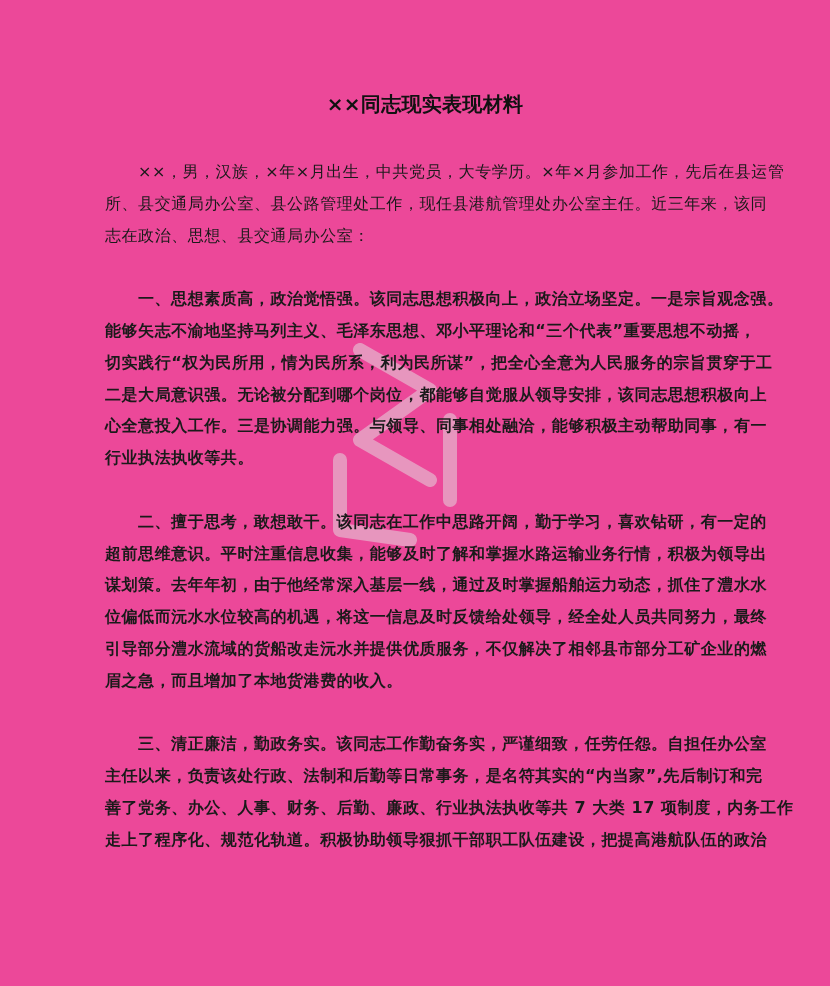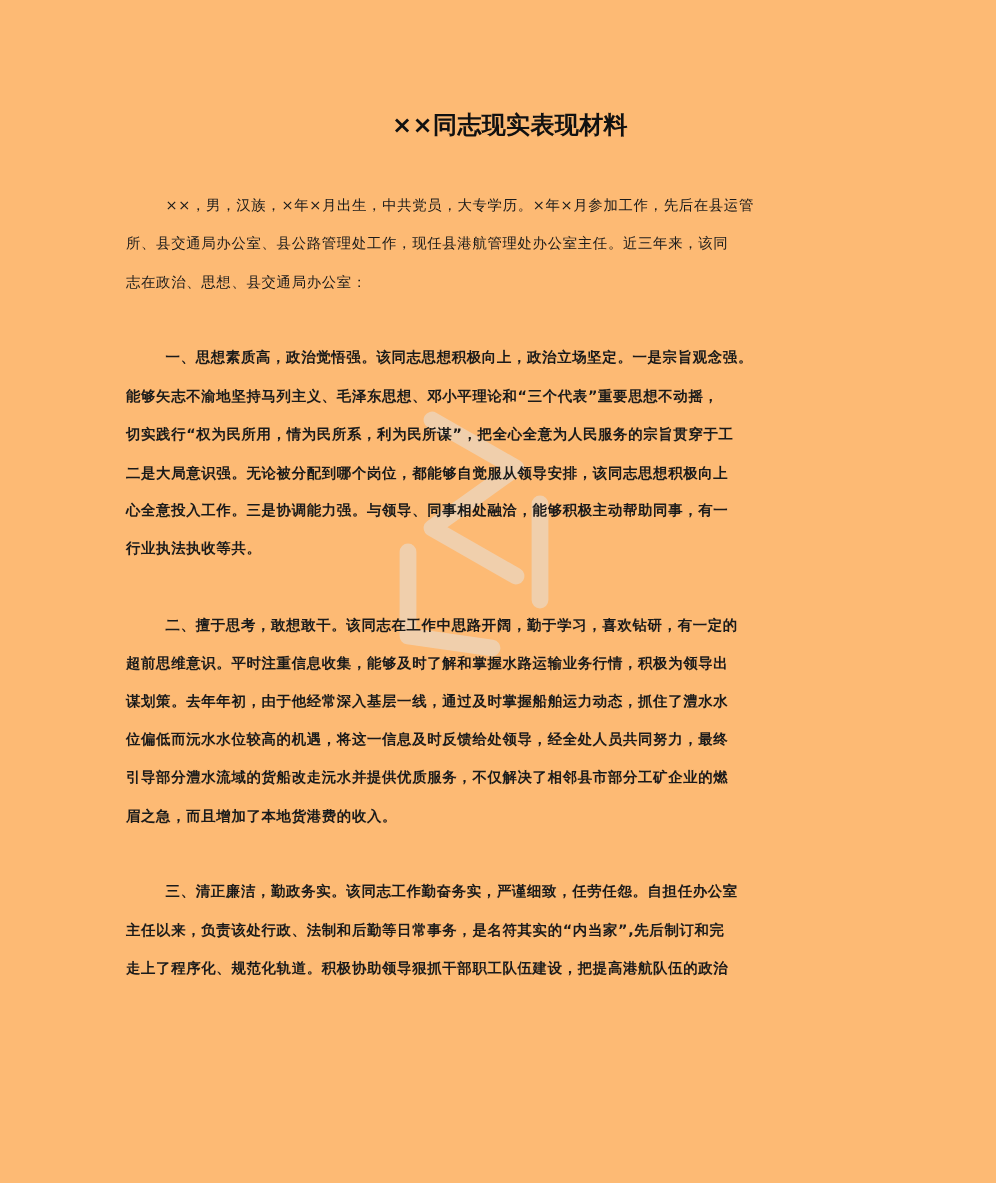--- a/index.html
+++ b/index.html
@@ -13,21 +13,21 @@
       position: relative;
       overflow: hidden;
       font-family: "DejaVu Sans", "Liberation Sans", sans-serif;
       color: #1a1a1a;
     }
     .page {
       position: absolute;
       left: 0; top: 0;
       width: 830px;
       height: 986px;
-      background: #fdba74;
+      background: #ec4899;
     }
     .watermark {
       position: absolute;
       left: 300px;
       top: 330px;
       width: 180px;
       height: 230px;
       pointer-events: none;
       opacity: 0.5;
     }
@@ -54,21 +54,21 @@
       margin: 0;
     }
     .para + .para {
       margin-top: 31.8px;
       font-weight: bold;
     }
     .line {
       display: block;
       height: 31.8px;
       line-height: 31.8px;
-      font-size: 12px;
+      font-size: 16px;
       white-space: nowrap;
       letter-spacing: 0.55px;
     }
     .line.indent {
       padding-left: 33px;
     }
   </style>
 </head>
 <body>
 
@@ -106,17 +106,18 @@
       <span class="line">超前思维意识。平时注重信息收集，能够及时了解和掌握水路运输业务行情，积极为领导出</span>
       <span class="line">谋划策。去年年初，由于他经常深入基层一线，通过及时掌握船舶运力动态，抓住了澧水水</span>
       <span class="line">位偏低而沅水水位较高的机遇，将这一信息及时反馈给处领导，经全处人员共同努力，最终</span>
       <span class="line">引导部分澧水流域的货船改走沅水并提供优质服务，不仅解决了相邻县市部分工矿企业的燃</span>
       <span class="line">眉之急，而且增加了本地货港费的收入。</span>
     </p>
 
     <p class="para">
       <span class="line indent">三、清正廉洁，勤政务实。该同志工作勤奋务实，严谨细致，任劳任怨。自担任办公室</span>
       <span class="line">主任以来，负责该处行政、法制和后勤等日常事务，是名符其实的“内当家”,先后制订和完</span>
+      <span class="line">善了党务、办公、人事、财务、后勤、廉政、行业执法执收等共 7 大类 17 项制度，内务工作</span>
       <span class="line">走上了程序化、规范化轨道。积极协助领导狠抓干部职工队伍建设，把提高港航队伍的政治</span>
     </p>
 
   </div>
 </div>
 
 </body></html>

